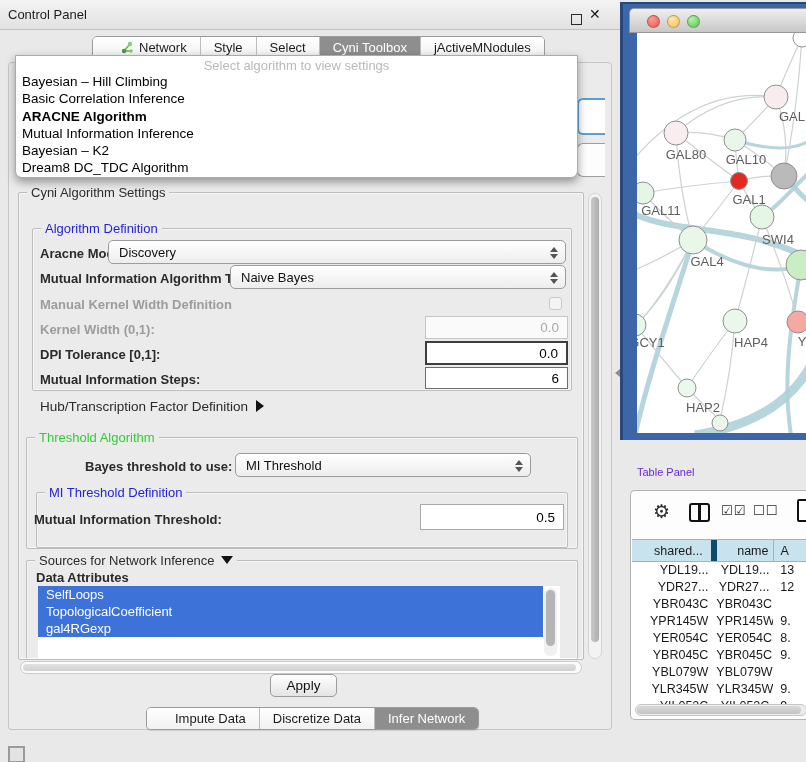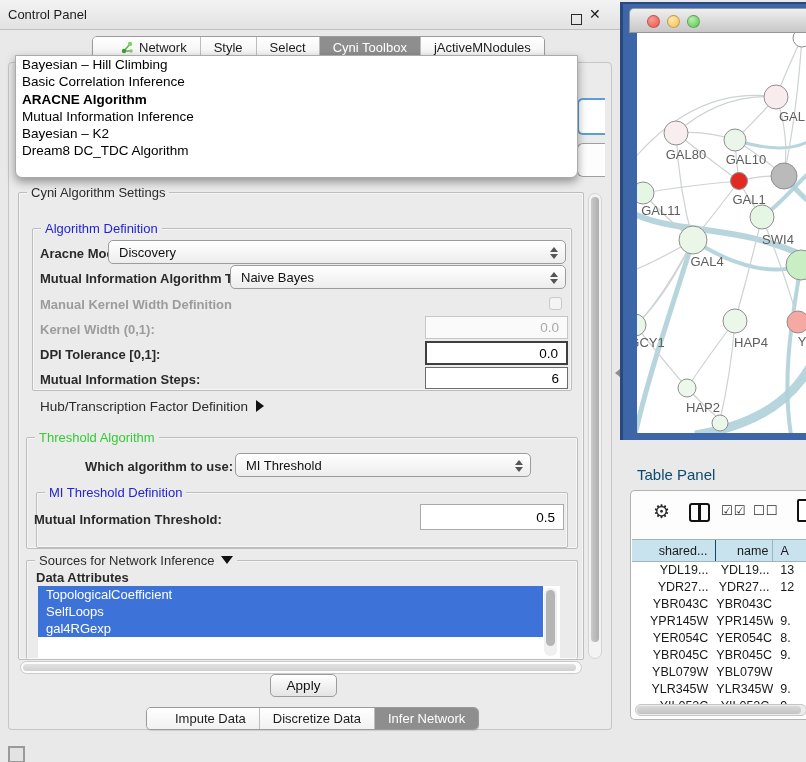--- a/index.html
+++ b/index.html
@@ -117,42 +117,42 @@
     background:linear-gradient(#efefef,#c7c7c7); border:1px solid #979797; border-right:none;
     border-radius:5px 0 0 0; }
   .light { position:absolute; top:6px; width:13px; height:13px; border-radius:50%; border:1px solid rgba(0,0,0,.25); }
   .light.red { left:17px; background:radial-gradient(circle at 35% 30%, #ff9a92, var(--traffic-red,#e8564f)); }
   .light.yellow { left:37px; background:radial-gradient(circle at 35% 30%, #ffe9a8, var(--traffic-yellow,#f5bd4f)); }
   .light.green { left:57px; background:radial-gradient(circle at 35% 30%, #b6f0a8, var(--traffic-green,#58c64f)); }
   .net-canvas { position:absolute; left:17px; top:31px; width:169px; height:400px; background:#fff; overflow:hidden; }
   .node-label { position:absolute; font-size:13px; color:#5e5e5e; white-space:nowrap; transform:translateX(-50%); }
 
   
-  .table-panel-title { left:637px; top:466px; font-size:15px; color:#0c4a6e; }
+  .table-panel-title { left:637px; top:466px; font-size:11px; color:#6d28d9; }
   .table-card { left:630px; top:490px; width:180px; height:230px; background:#fdfdfd;
     border:1px solid #b3b3b3; border-radius:5px 0 0 5px; border-right:none; }
   .tbl-toolbar { position:absolute; left:0; top:0; right:0; height:44px; display:flex; align-items:center; }
   .gear { position:absolute; left:22px; top:9px; font-size:19px; color:#2b2b2b; }
   .split-icon { position:absolute; left:58px; top:12px; width:21px; height:19px; border:2.5px solid #111; border-radius:3px; }
   .split-icon::after { content:""; position:absolute; left:7px; top:0; bottom:0; width:2.5px; background:#111; }
   .checks { position:absolute; left:90px; top:12px; font-size:13px; color:#2b2b2b; letter-spacing:1px; }
   .unchecks { position:absolute; left:122px; top:12px; font-size:13px; color:#2b2b2b; letter-spacing:1px; }
   .doc-icon { position:absolute; left:166px; top:8px; width:18px; height:23px; border:2.5px solid #111;
     border-radius:2px; background:#fff; }
   .doc-icon::after { content:""; position:absolute; right:-2px; top:-2px; width:7px; height:7px;
     background:#fdfdfd; border-left:2.5px solid #111; border-bottom:2.5px solid #111; }
 
   .tbl { position:absolute; left:1px; top:48px; right:0; }
   .tbl-row { display:flex; height:17px; line-height:17px; font-size:12.5px; background:#fff; }
   .tbl-row.hdr { height:23px; line-height:23px; background:var(--table-header-blue,#c9e3ee);
     border-top:1px solid #9fb4bd; border-bottom:1px solid #9fb4bd; }
   .c1 { width:93px; padding-right:8px; text-align:right; overflow:hidden; white-space:nowrap; }
   .c2 { width:63px; padding-right:4px; text-align:right; overflow:hidden; white-space:nowrap; }
   .c3 { width:40px; padding-left:7px; text-align:left; overflow:hidden; white-space:nowrap; }
-  .hdr .c1 { border-right:1px solid #0c4a6e; }
+  .hdr .c1 { border-right:6px solid #0c4a6e; }
   .hdr .c2 { border-right:1px solid #9fb4bd; }
   .rows-clip { overflow:hidden; height:145px; }
   .tbl-hscroll { position:absolute; left:4px; top:213px; width:172px; height:12px;
     background:#ececec; border:1px solid #c6c6c6; border-radius:6px; }
   .tbl-hscroll .thumb { position:absolute; left:1px; top:1px; bottom:1px; width:164px;
     background:linear-gradient(#d9d9d9,#c3c3c3); border-radius:5px; }
 </style>
 </head>
 <body>
 
@@ -186,20 +186,21 @@
     </div>
 </div>
 
 <div class="abs content-panel"></div>
 <div class="abs content-outline"></div>
 
 <div class="abs bg-frag"></div>
 <div class="abs bg-frag2"></div>
 
 <div class="abs dd-popup">
+  <div class="dd-placeholder">Select algorithm to view settings</div>
   <div class="dd-item">Bayesian – Hill Climbing</div>
   <div class="dd-item">Basic Correlation Inference</div>
   <div class="dd-item bold">ARACNE Algorithm</div>
   <div class="dd-item">Mutual Information Inference</div>
   <div class="dd-item">Bayesian – K2</div>
   <div class="dd-item">Dream8 DC_TDC Algorithm</div>
 </div>
 
 <div class="groupbox" style="left:18px;top:192px;width:566px;height:468px;">
   <span class="legend">Cyni Algorithm Settings</span>
@@ -236,43 +237,43 @@
 <div class="lbl" style="left:40px;top:372px;">Mutual Information Steps:</div>
 <div class="field normal" style="left:425px;top:367px;width:143px;height:22px;">6</div>
 
 <div class="lbl plain" style="left:40px;top:399px;">
   <span>Hub/Transcription Factor Definition</span><span class="tri-right"></span>
 </div>
 
 <div class="groupbox" style="left:26px;top:437px;width:552px;height:112px;">
   <span class="legend green">Threshold Algorithm</span>
 </div>
-<div class="lbl" style="left:85px;top:459px;">Which algorithm to use:</div>
+<div class="lbl" style="left:85px;top:459px;">Bayes threshold to use:</div>
 <div class="combo" style="left:235px;top:453px;width:296px;">
   <span>MI Threshold</span>
   <span class="stepper">
       <span class="up"></span>
       <span class="down"></span>
     </span>
 </div>
 <div class="groupbox" style="left:36px;top:492px;width:532px;height:56px;">
   <span class="legend blue">MI Threshold Definition</span>
 </div>
 <div class="lbl" style="left:34px;top:512px;">Mutual Information Threshold:</div>
 <div class="field" style="left:420px;top:504px;width:144px;height:26px;border:1px solid #a9a9a9;color:#000;">0.5</div>
 
 <div class="groupbox" style="left:26px;top:560px;width:552px;height:99px;border-bottom:none;">
   <span class="legend">
     <span>Sources for Network Inference</span><span class="tri-down"></span>
   </span>
 </div>
 <div class="lbl" style="left:36px;top:570px;">Data Attributes</div>
 <div class="attr-list">
+  <div class="attr-item">SelfLoops</div>
   <div class="attr-item">TopologicalCoefficient</div>
-  <div class="attr-item">SelfLoops</div>
   <div class="attr-item">gal4RGexp</div>
 </div>
 <div class="attr-scroll">
     <div class="thumb"></div>
   </div>
 
 <div class="hscroll" style="left:20px;top:661px;width:562px;height:13px;">
   <div class="thumb" style="left:2px;width:553px;"></div>
 </div>
 

